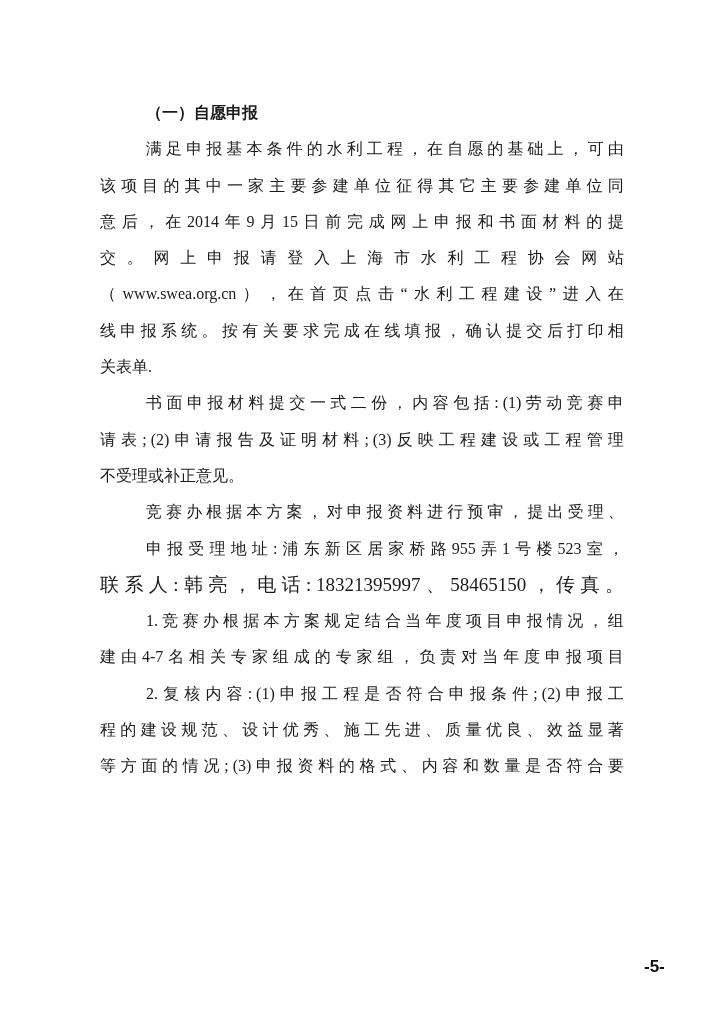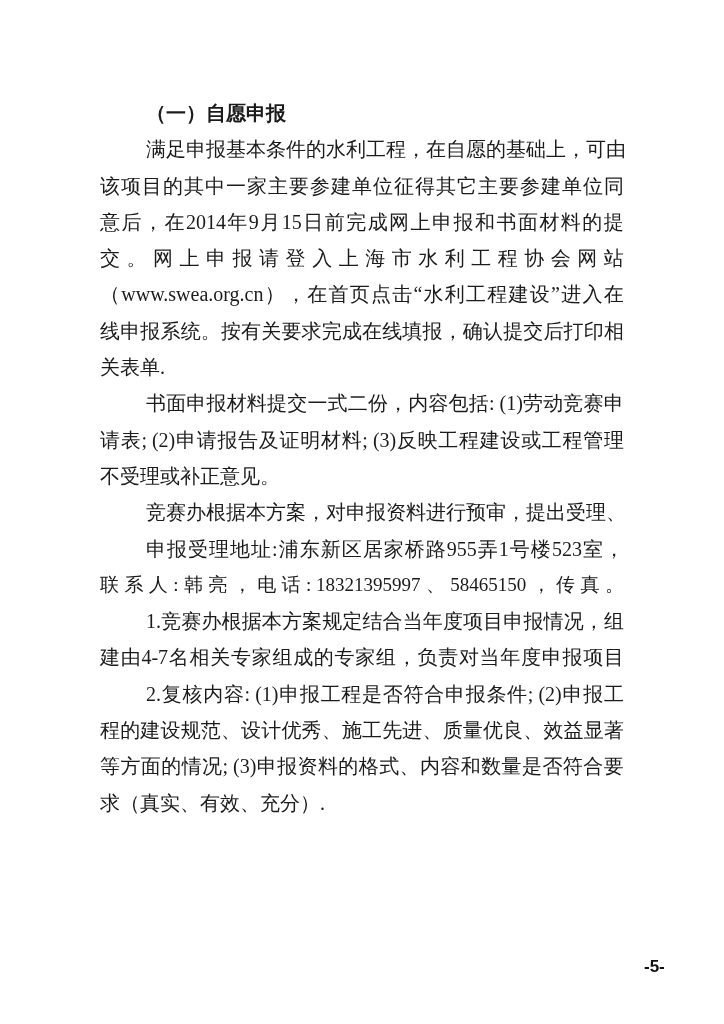--- a/index.html
+++ b/index.html
@@ -21,21 +21,21 @@
   }
   .content {
     position: absolute;
     left: 100px;
     top: 95px;
     width: 524px;
   }
   .ln {
     height: 36.3px;
     line-height: 36.3px;
-    font-size: 20px;
+    font-size: 16px;
     white-space: pre;
     color: #1b1b1b;
   }
   
   .j {
     display: flex;
     justify-content: space-between;
     align-items: baseline;
     white-space: normal;
   }
@@ -463,18 +463,17 @@
         <span>容</span>
         <span>和</span>
         <span>数</span>
         <span>量</span>
         <span>是</span>
         <span>否</span>
         <span>符</span>
         <span>合</span>
         <span>要</span>
       </div>
-    <div class="ln">求（真实、有效、充分）.</div>
 
   </main>
 
   <div class="page-number">-5-</div>
 </div>
 
 </body></html>

